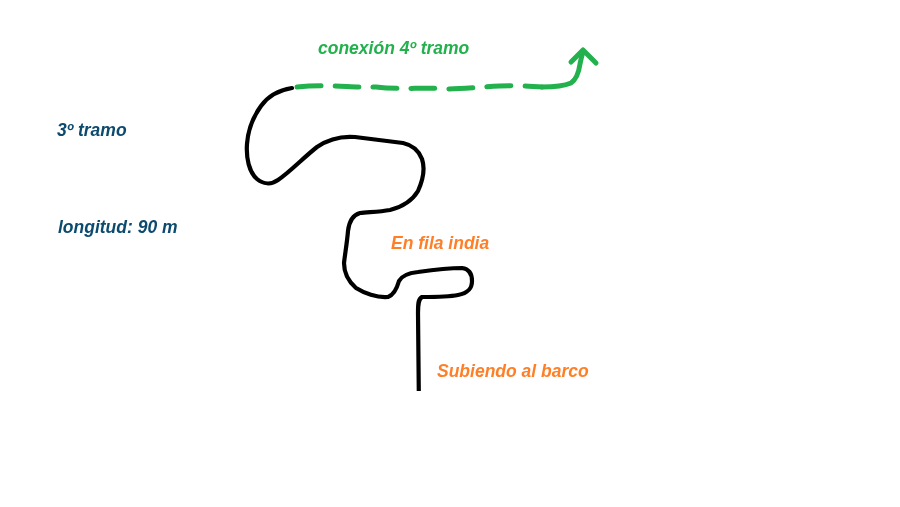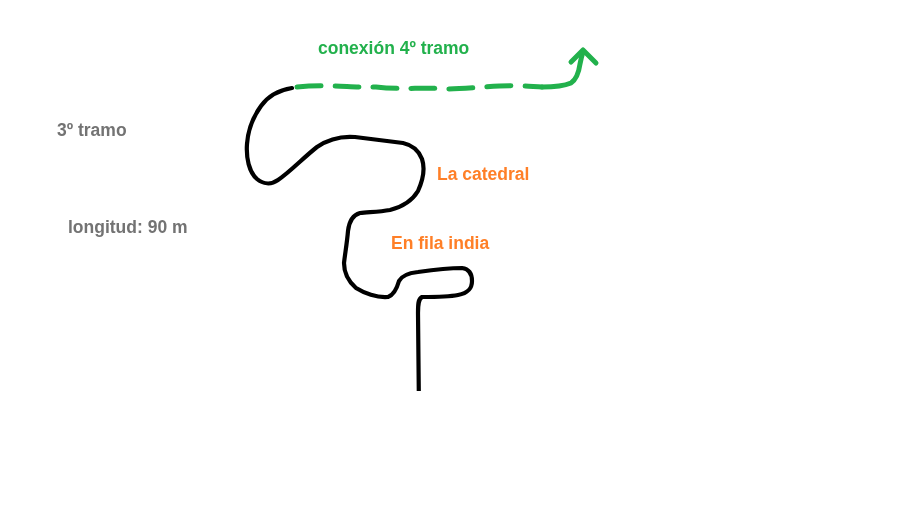--- a/index.html
+++ b/index.html
@@ -7,20 +7,21 @@
     padding: 0;
     background: #ffffff;
   }
   .canvas {
     position: relative;
     width: 900px;
     height: 391px;
     background: #ffffff;
     overflow: hidden;
     font-family: "Liberation Sans", sans-serif;
+    font-style: italic;
   }
   .sketch-svg {
     position: absolute;
     left: 0;
     top: 0;
     width: 900px;
     height: 507px;
   }
   .route-line {
     fill: none;
@@ -45,40 +46,40 @@
     stroke-linejoin: round;
   }
   .label {
     position: absolute;
     font-weight: 700;
     font-size: 17.5px;
     line-height: 22px;
     white-space: nowrap;
   }
   .label.green  { color: #22B14C; }
-  .label.blue   { color: #737373; }
+  .label.blue   { color: #0c4a6e; }
   .label.orange { color: #FF7F27; }
 </style>
 </head>
 <body>
 
 <div class="canvas">
 
   <svg class="sketch-svg" viewBox="0 0 900 507" xmlns="http://www.w3.org/2000/svg">
     <path class="dash-line" d="M297,87 C330,84 352,88 376,87 C402,90 422,87 447,89 C470,89 496,85 520,86 C529,86 536,87 542,87"></path>
     <path class="arrow-line" d="M542,87 C552,87 564,86 571,83 C577,79 579,71 580,64 C581,59 582,55 583,52"></path>
     <path class="arrow-line" d="M571,62 L583,50 L596,63"></path>
     <path class="route-line" d="M292,88 C280,90 268,96 261,106 C253,117 248,130 247,144 C246,158 249,172 257,179 C263,184 271,185 278,180 C290,172 303,158 317,147 C330,138 342,136 355,137 L403,143 C412,145 419,151 422,159 C425,168 423,180 418,191 C412,201 402,207 390,210 C379,212 368,212 360,213 C353,215 349,222 348,231 C347,243 345,254 344,263 C344,273 348,281 356,288 C364,293 377,298 388,297 C394,295 397,288 399,281 C402,275 409,273 418,272 C432,270 450,268 462,268 C469,269 472,274 472,281 C472,289 468,293 458,295 C448,297 432,297 422,297 C418,299 418,305 418,313 L419,412 C419,420 418,425 416,431 C415,437 417,442 422,446 C428,451 435,456 438,461 C440,466 438,469 432,470"></path>
   </svg>
 
   <div class="label green" style="left:318px; top:37px;">conexión 4º tramo</div>
 
   <div class="label blue" style="left:57px; top:119px;">3º tramo</div>
 
-  <div class="label blue" style="left:68px; top:216px;">longitud: 90 m</div>
+  <div class="label blue" style="left:58px; top:216px;">longitud: 90 m</div>
 
-  <div class="label orange" style="left:437px; top:163px;">La catedral</div>
 
   <div class="label orange" style="left:372px; top:232px;margin-left:19px;">En fila india</div>
 
 
+  <div class="label orange" style="left:437px; top:360px;">Subiendo al barco</div>
 
 </div>
 
 </body></html>

